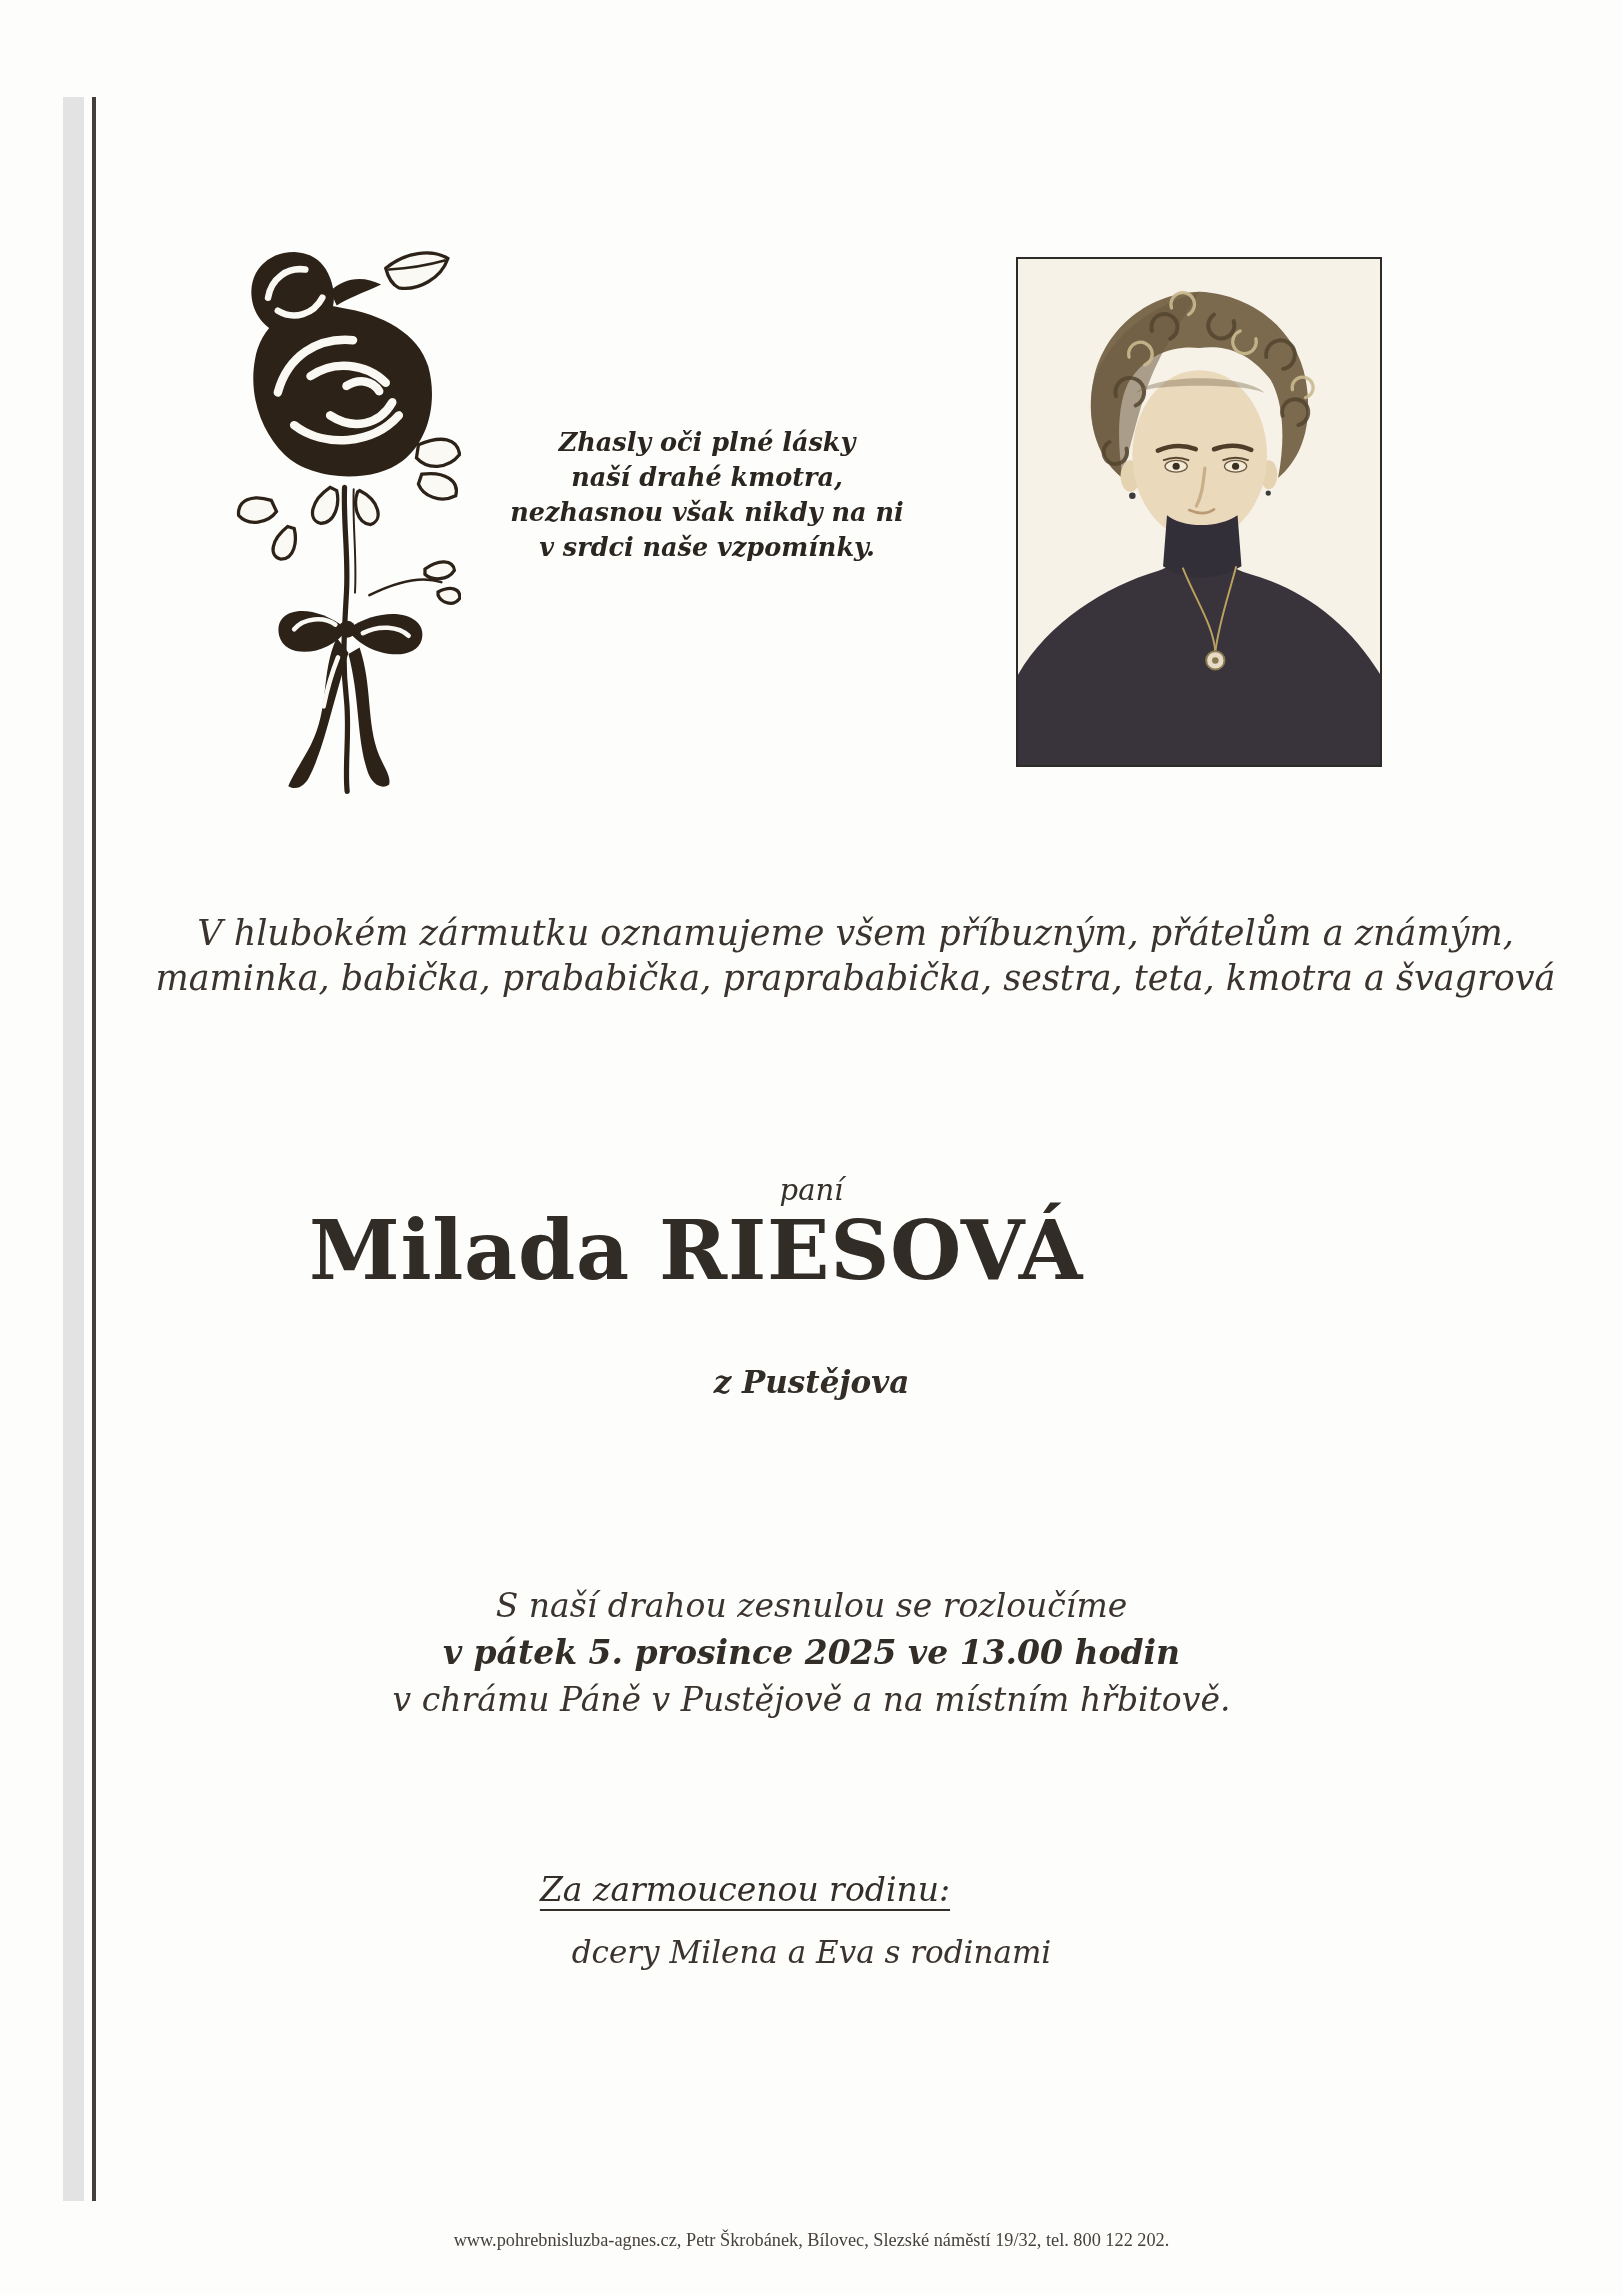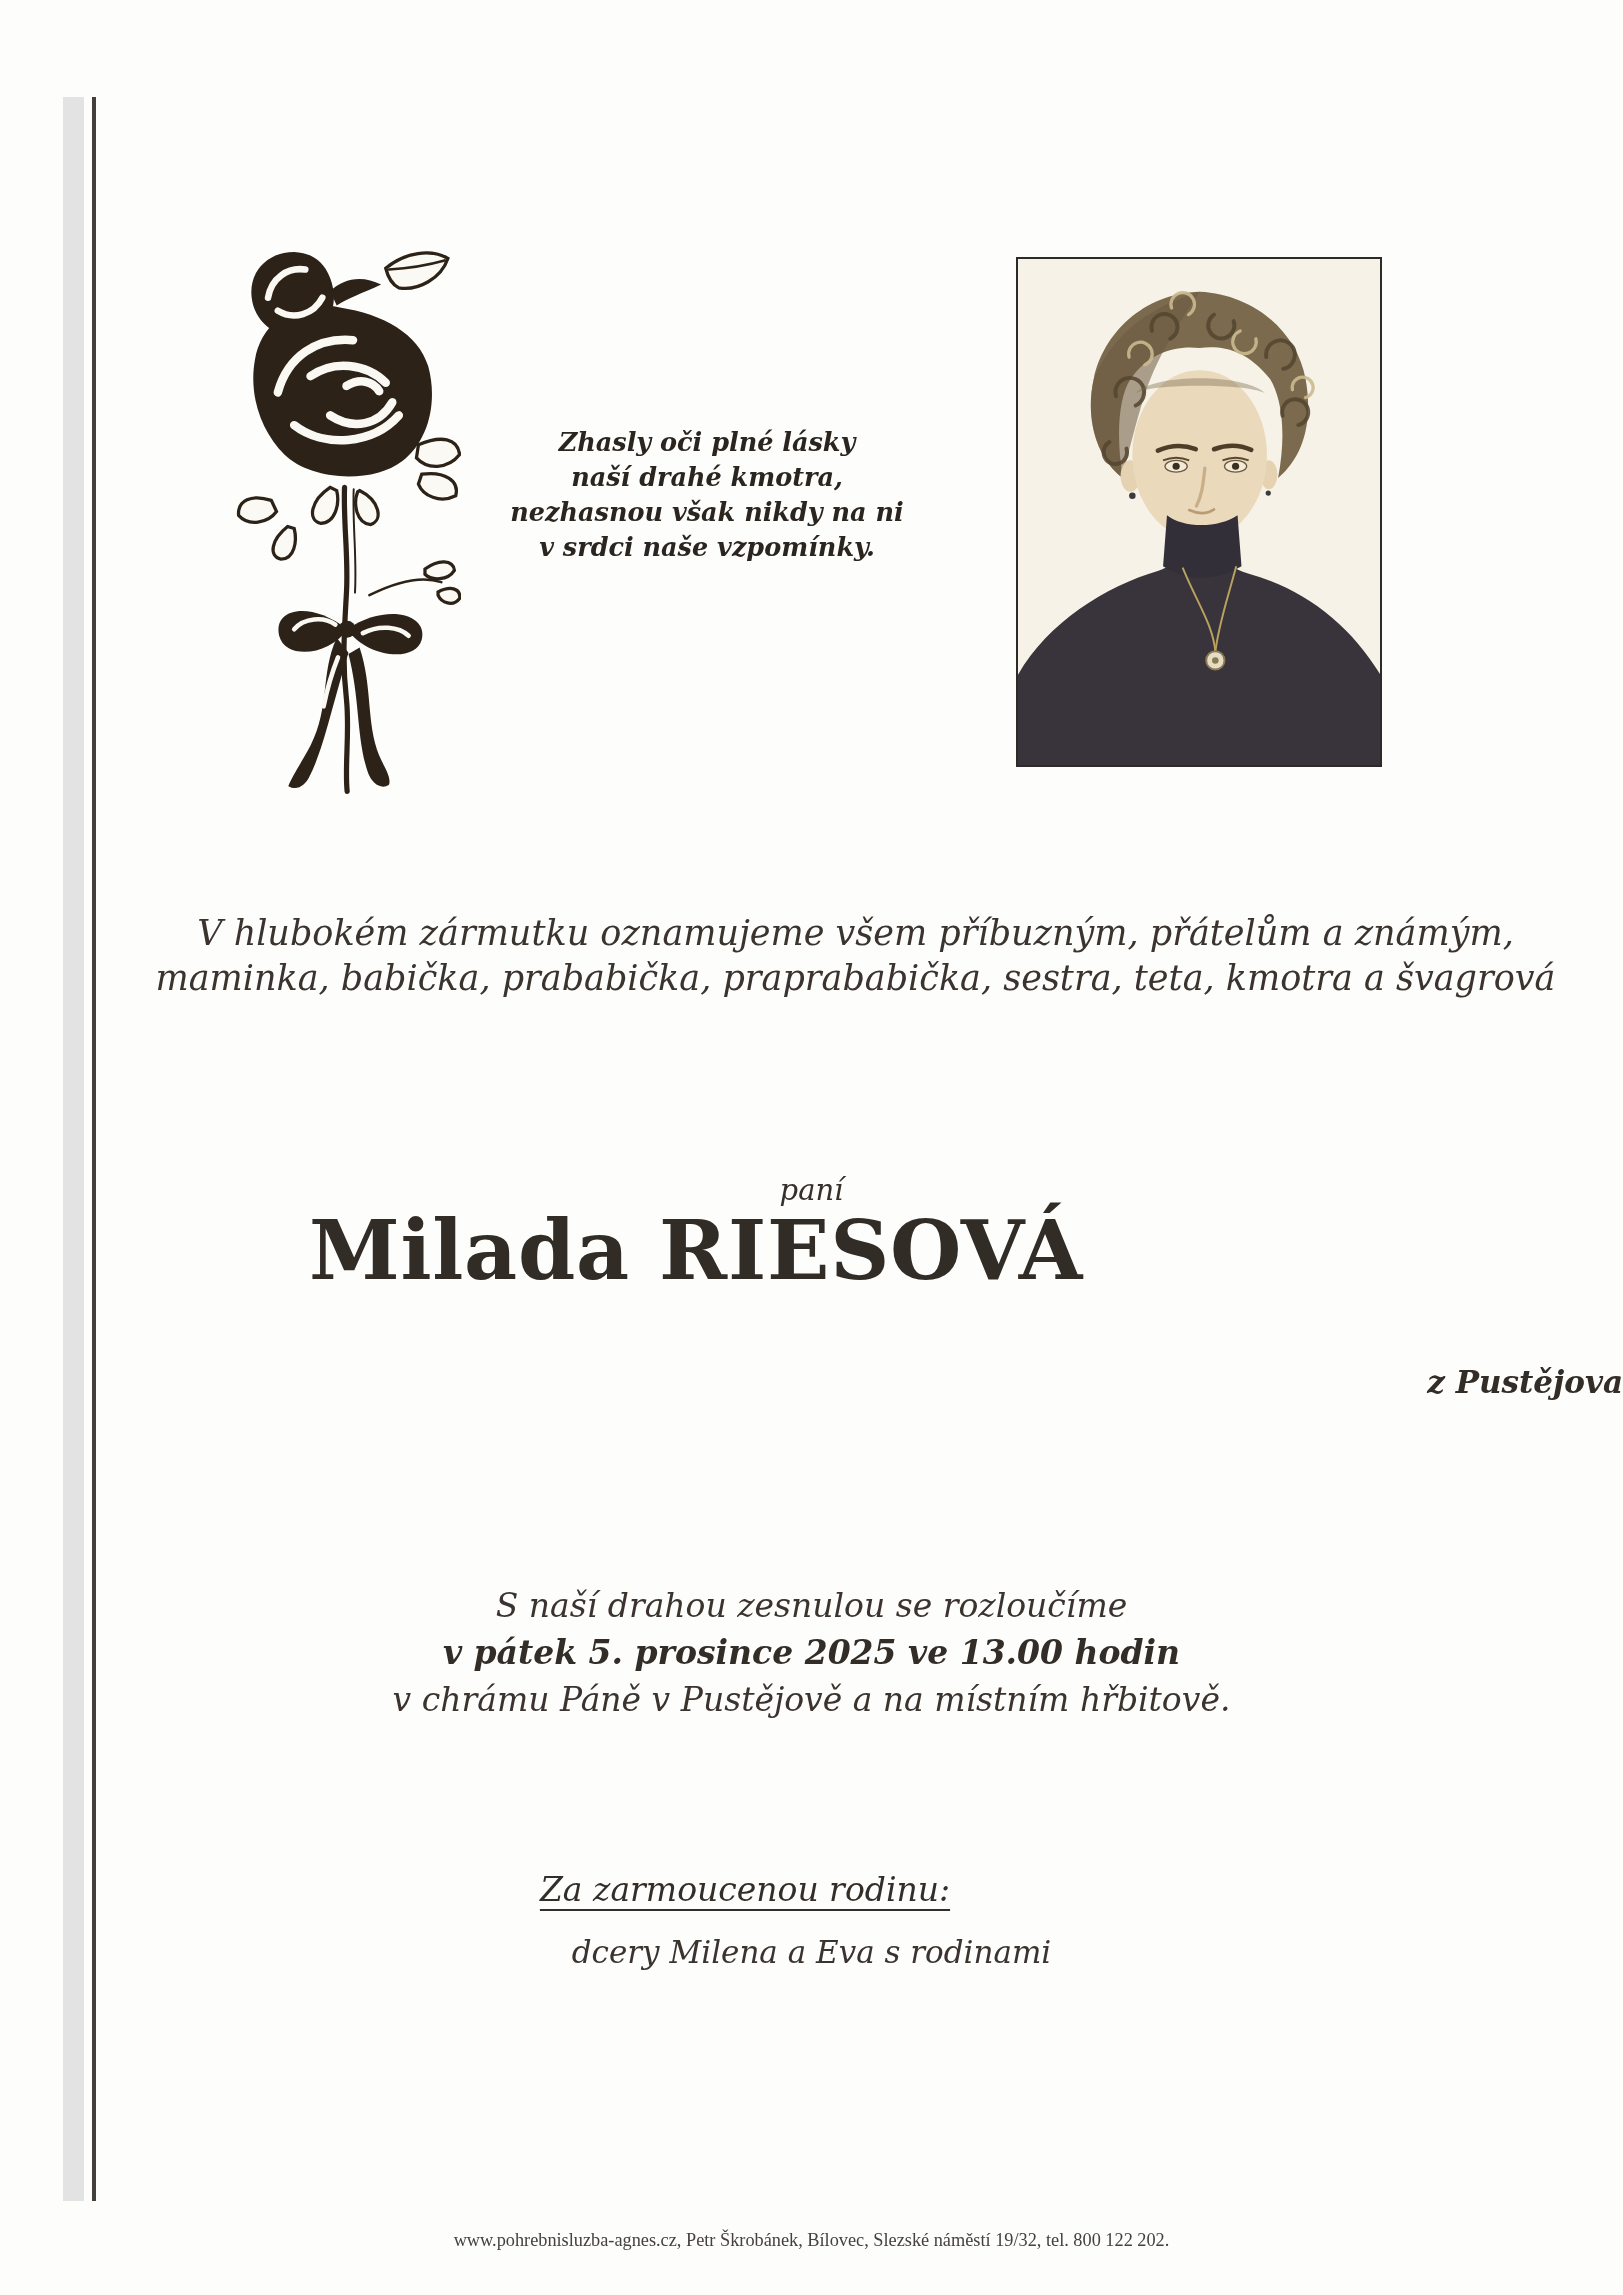--- a/index.html
+++ b/index.html
@@ -99,21 +99,21 @@
     font-size: 82px;
     line-height: 86px;
     color: #322c27;
     letter-spacing: 0.7px;
   }
   .residence {
     position: absolute;
     left: 0;
     top: 1364px;
     width: 1623px;
-    text-align: right;
+    text-align: center;
     font-style: italic;
     font-weight: bold;
     font-size: 31px;
     color: #332d28;
   }
   .farewell {
     position: absolute;
     left: 0;
     top: 1582px;
     width: 1623px;

